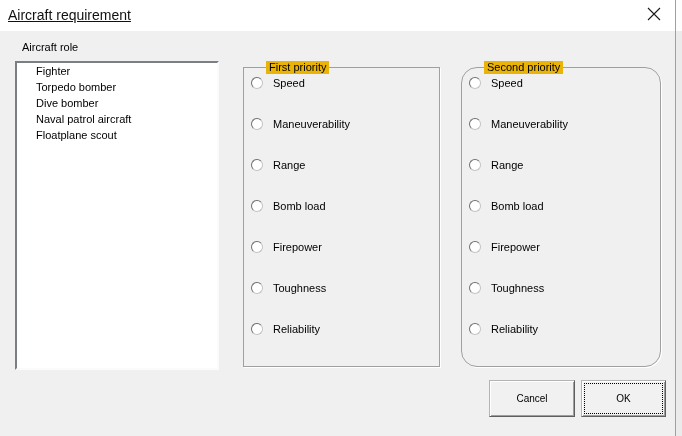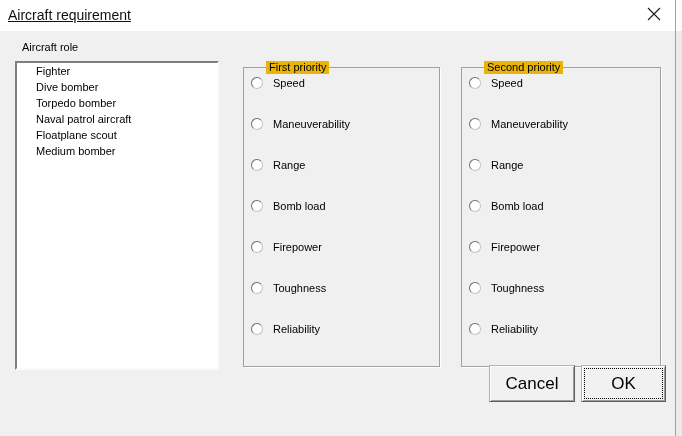--- a/index.html
+++ b/index.html
@@ -56,21 +56,21 @@
     white-space:nowrap;
   }
 
   
   .groupbox {
     position:absolute; top:36px; height:300px;
     border:1px solid #a0a0a0;
     box-shadow:1px 1px 0 #ffffff, inset 1px 1px 0 #ffffff00;
   }
   #first-priority-group  { left:243px; width:197px; }
-  #second-priority-group { left:461px; width:200px; }
+  #second-priority-group { left:461px; width:200px;border-radius:16px; }
   .groupbox-legend {
     position:absolute; top:-7px; left:22px;
     background:#eab308; padding:0 3px;
     font-size:11px; line-height:13px; white-space:nowrap;
   }
   .options { position:absolute; left:0; top:0; right:0; padding-top:9px; }
   .radio-row {
     height:41px; display:flex; align-items:flex-start;
     padding-left:7px; cursor:default;
   }
@@ -78,27 +78,27 @@
     width:12px; height:12px; border-radius:50%;
     background:#fff; flex:0 0 12px;
     border:1px solid;
     border-color:#6f6f6f #c3c3c3 #c3c3c3 #6f6f6f;
     margin-right:10px;
   }
   .radio-label { font-size:11px; white-space:nowrap; }
 
   
   .btn {
-    position:absolute; top:334px; height:37px;
+    position:absolute; top:349px; height:37px;
     background:#f1f1f1;
     border:1px solid;
     border-color:#b4b4b4 #5f5f5f #5f5f5f #b4b4b4;
     box-shadow:inset 1px 1px 0 #ffffff, inset -1px -1px 0 #9e9e9e;
     font-family:"Liberation Sans","DejaVu Sans",sans-serif;
-    font-size:17px; color:#000;
+    font-size:10px; color:#000;
     display:flex; align-items:center; justify-content:center;
   }
   #cancel-button { left:489px; width:86px; }
   #ok-button {
     left:581px; width:85px;
     outline:1px dotted #000; outline-offset:-4px;
   }
 </style>
 </head>
 <body>
@@ -122,29 +122,28 @@
     </div>
 
     <div class="dlg-body">
 
       <span class="field-label" id="aircraft-role-label">Aircraft role</span>
 
       <div class="listbox">
 
           <div class="list-item">Fighter</div>
 
+          <div class="list-item">Torpedo bomber</div>
+
           <div class="list-item">Dive bomber</div>
 
-          <div class="list-item">Torpedo bomber</div>
-
           <div class="list-item">Naval patrol aircraft</div>
 
           <div class="list-item">Floatplane scout</div>
 
-          <div class="list-item">Medium bomber</div>
         </div>
 
       <div class="groupbox" id="first-priority-group">
         <span class="groupbox-legend">First priority</span>
         <div class="options">
 
             <div class="radio-row">
               <span class="radio-circle"></span>
               <span class="radio-label">Speed</span>
             </div>

